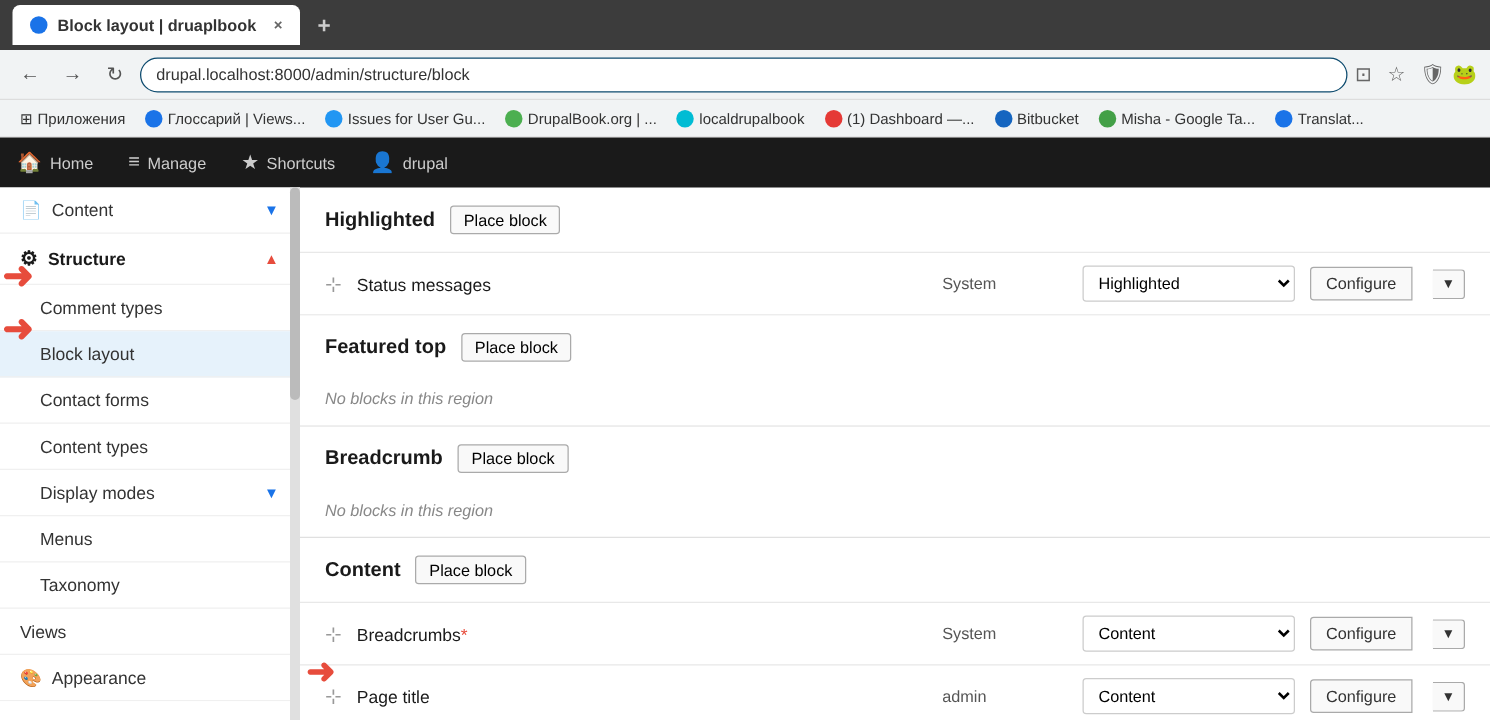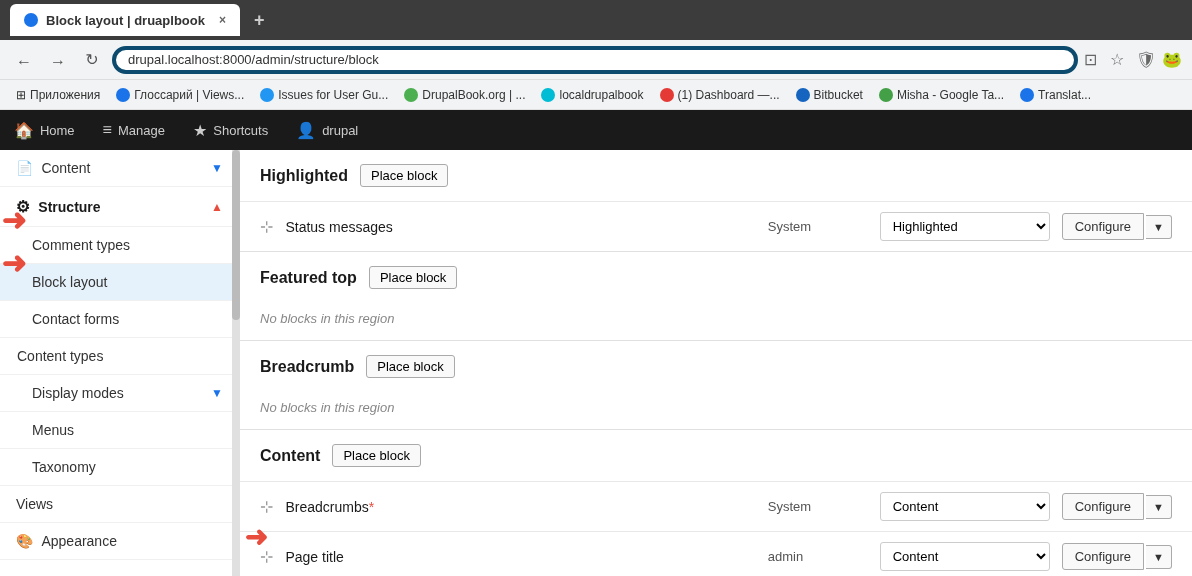--- a/index.html
+++ b/index.html
@@ -56,21 +56,21 @@
       cursor: pointer;
       display: flex;
       align-items: center;
       justify-content: center;
       color: #555;
       font-size: 16px;
     }
     .address-bar {
       flex: 1;
       height: 28px;
-      border: 4px solid #0c4a6e;
+      border: 1px solid #0c4a6e;
       border-radius: 14px;
       padding: 0 12px;
       font-size: 13px;
       background: #fff;
       display: flex;
       align-items: center;
       color: #333;
     }
     .browser-icons {
       display: flex;
@@ -245,21 +245,21 @@
       padding: 5px 8px;
       border: 1px solid #ccc;
       border-radius: 3px;
       background: #fff;
       font-size: 13px;
       cursor: pointer;
     }
     .configure-btn-wrap {
       display: flex;
       align-items: center;
-      gap: 2px;
+      gap: 16px;
       flex-shrink: 0;
     }
     .configure-btn {
       border: 1px solid #aaa;
       background: #f9f9f9;
       border-radius: 3px 0 0 3px;
       padding: 5px 12px;
       font-size: 13px;
       cursor: pointer;
       color: #333;
@@ -401,21 +401,21 @@
       </div>
 
       <div class="sidebar-item highlighted" style="padding-left:32px;">
         <span>Block layout</span>
       </div>
 
       <div class="sidebar-item" style="padding-left:32px;">
         <span>Contact forms</span>
       </div>
 
-      <div class="sidebar-item" style="padding-left:17px;">
+      <div class="sidebar-item" style="padding-left:32px;">
         <span>Content types</span>
       </div>
 
       <div class="sidebar-item" style="padding-left:32px; justify-content:space-between;">
         <span>Display modes</span>
         <span style="color:#1a73e8;font-size:12px;">▼</span>
       </div>
 
       <div class="sidebar-item" style="padding-left:32px;">
         <span>Menus</span>

